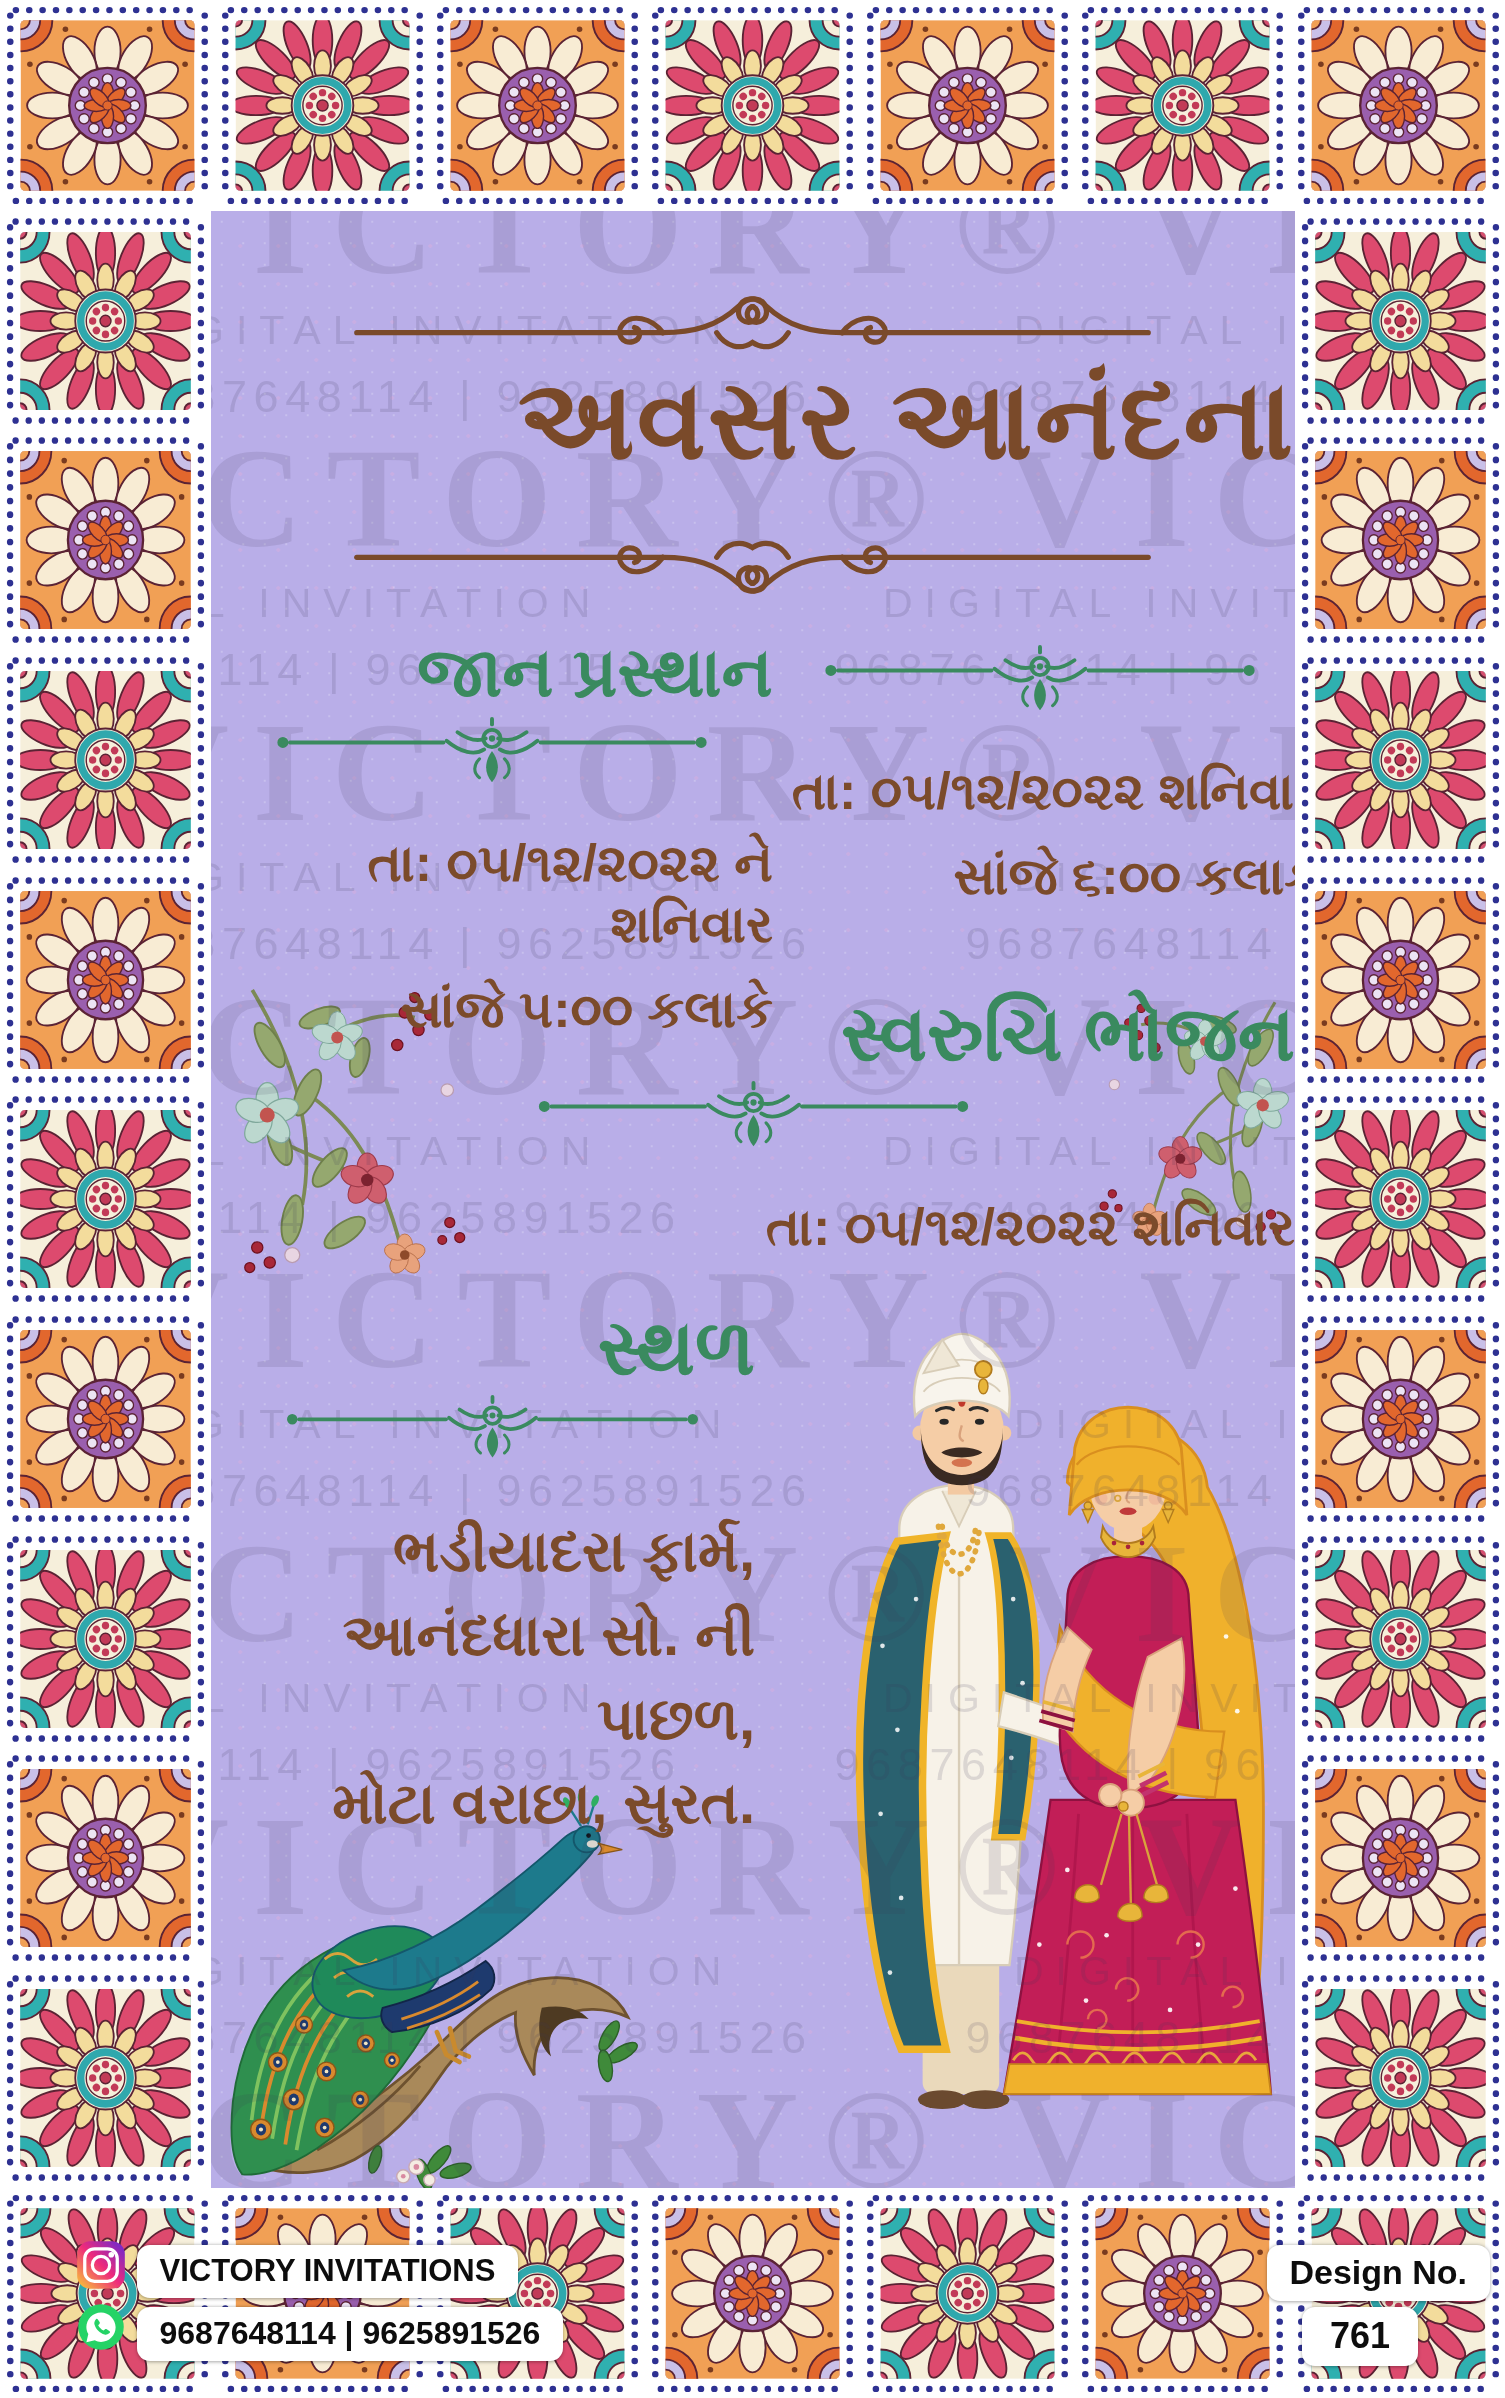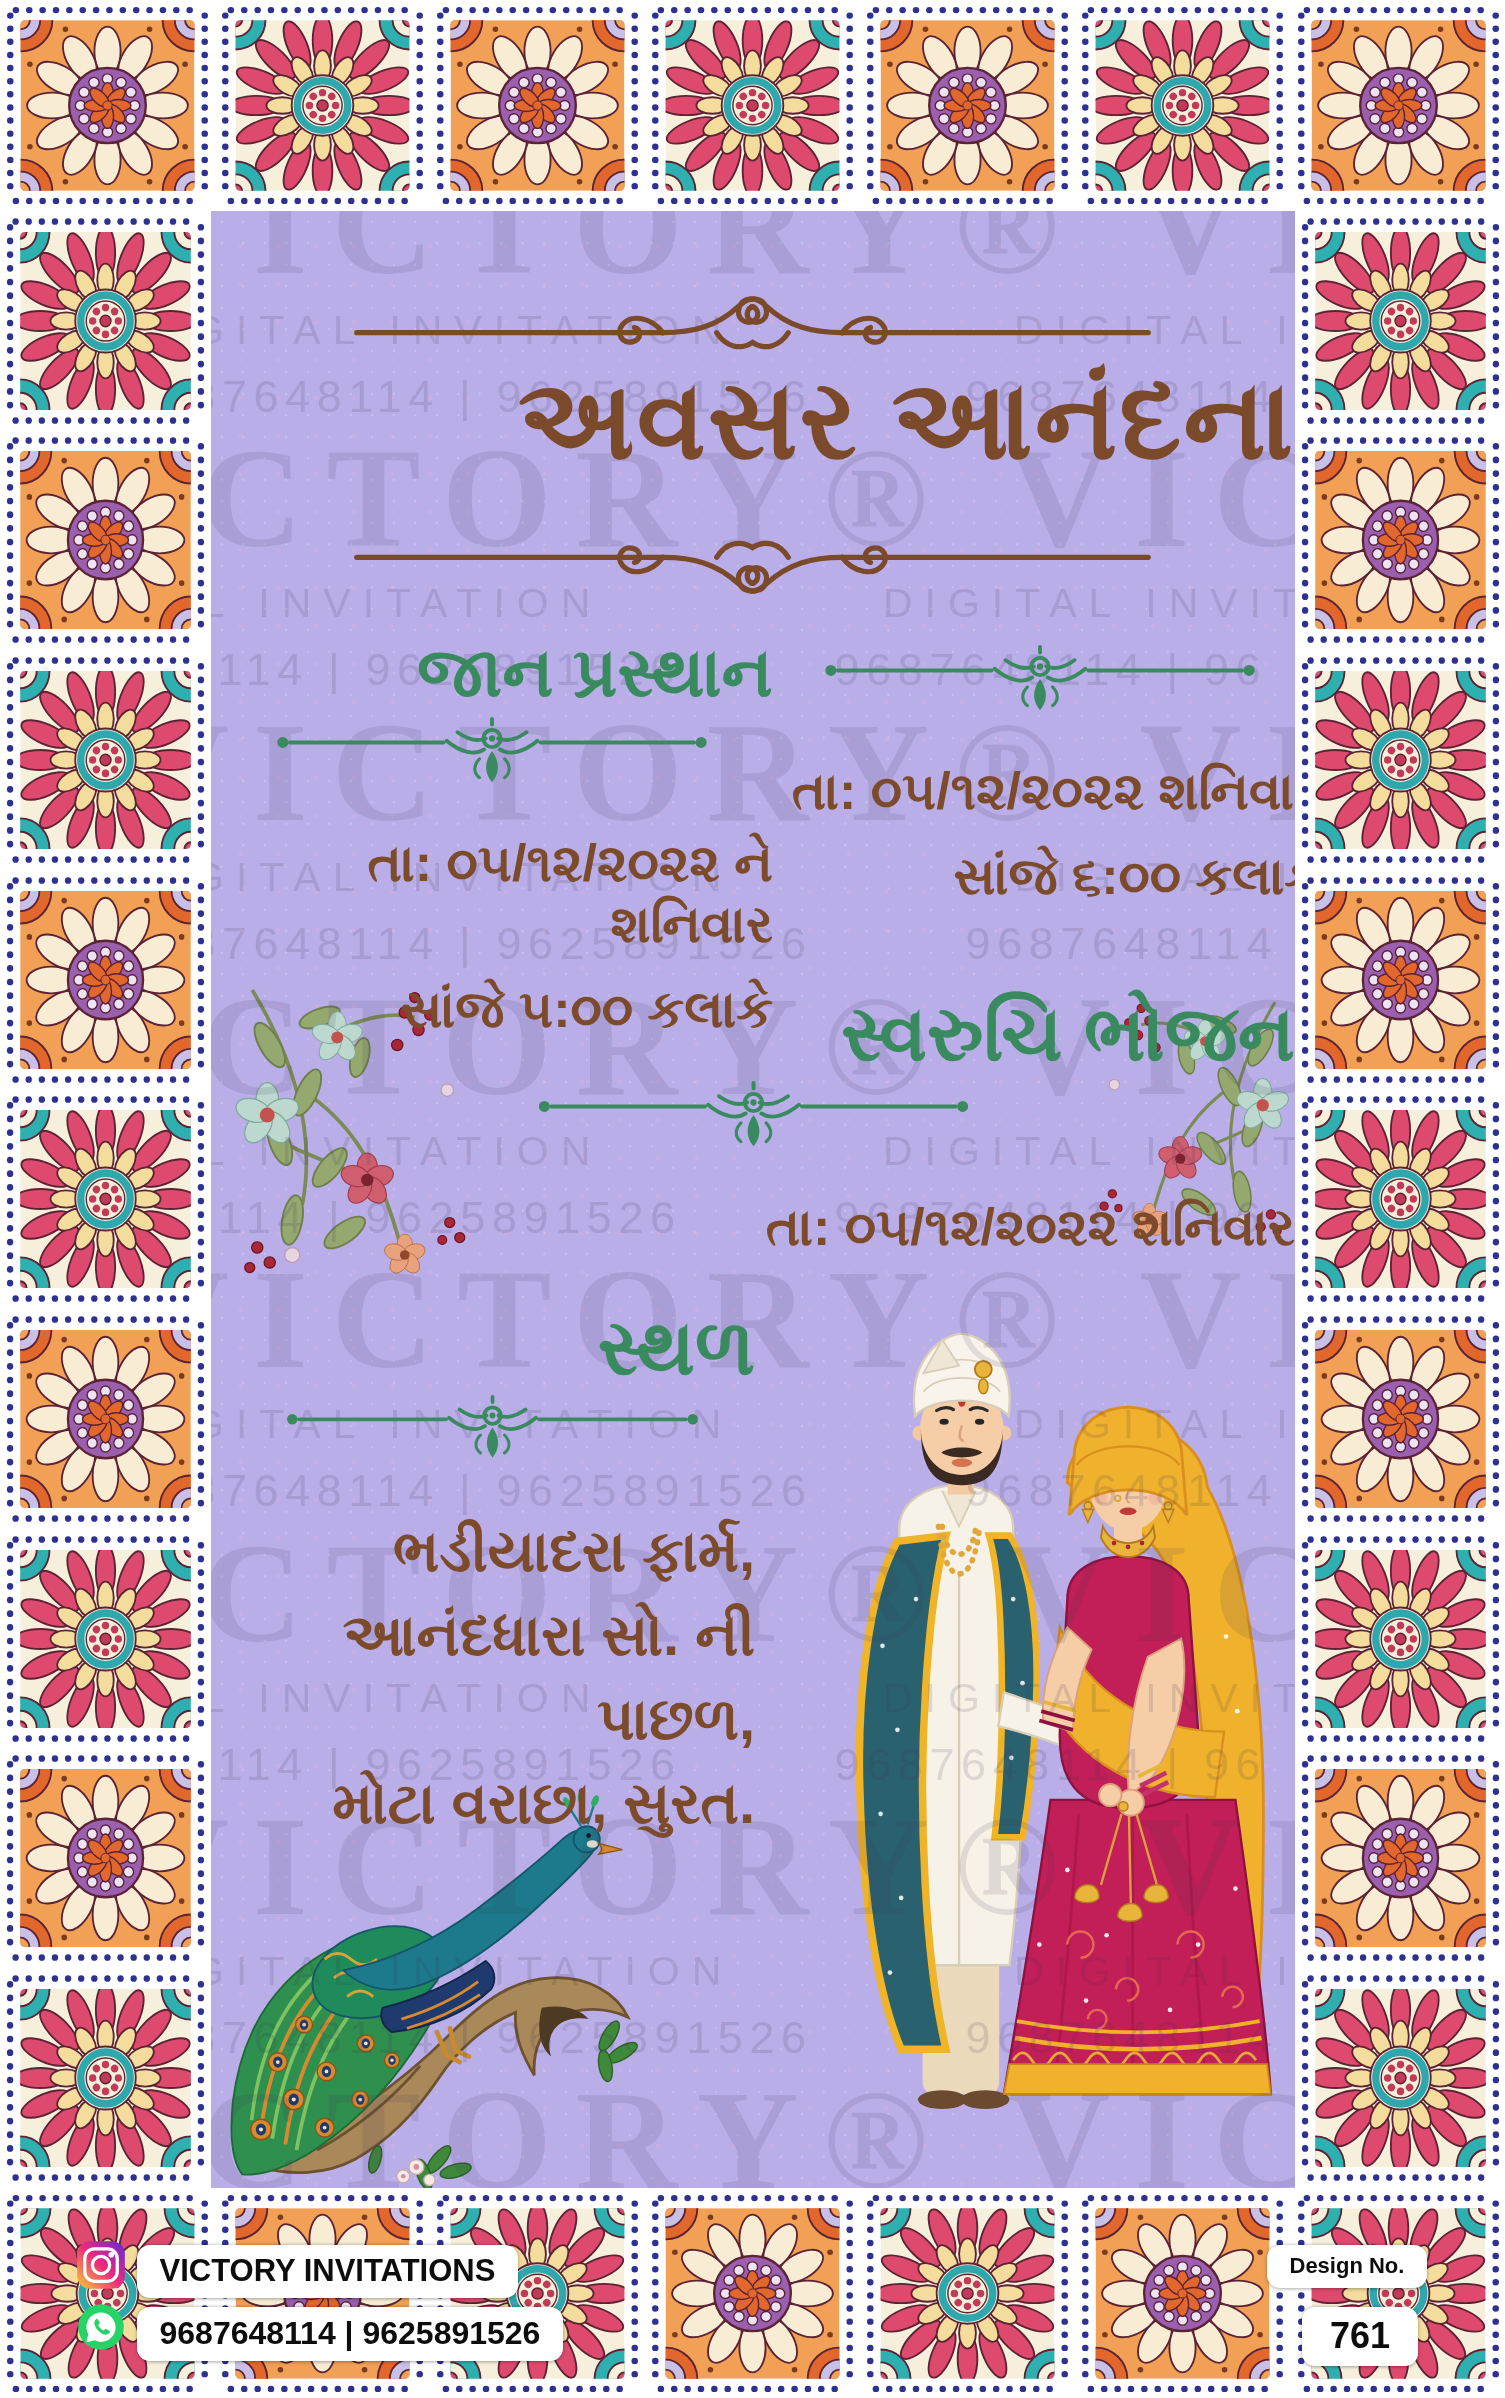--- a/index.html
+++ b/index.html
@@ -34,21 +34,21 @@
   .ev-date,.ev-time{font-size:52px;font-weight:700;color:var(--c-text_brown,#7b4b2b);margin-top:24px;}
   .addr{font-size:58px;font-weight:700;color:var(--c-text_brown,#7b4b2b);line-height:84px;margin-top:26px;}
   
   .illus{position:absolute;z-index:20;}
   
   .chip{position:absolute;z-index:60;background:#fff;border-radius:13px;color:#0d0d0d;
         font-weight:700;box-shadow:0 0.9px 3.7px rgba(0,0,0,.35);display:flex;align-items:center;
         padding:8.4px 22.5px;white-space:nowrap;}
   .chip.brand{left:137px;top:2245px;font-size:31px;justify-content:center;}
   .chip.phones{left:137px;top:2307px;font-size:32px;}
-  .chip.design{left:1267px;top:2245px;font-size:22px;}
+  .chip.design{left:1267px;top:2245px;font-size:34px;}
   .chip.dnum{left:1302px;top:2307px;font-size:36px;padding:8.4px 28px;}
   .ficon{position:absolute;z-index:61;width:52px;height:52px;}
   .ficon.ig{left:75px;top:2239px;}
   .ficon.wa{left:75px;top:2301px;}
 </style>
 </head>
 <body>
 
 <svg width="0" height="0" style="position:absolute" aria-hidden="true">
   <defs>

